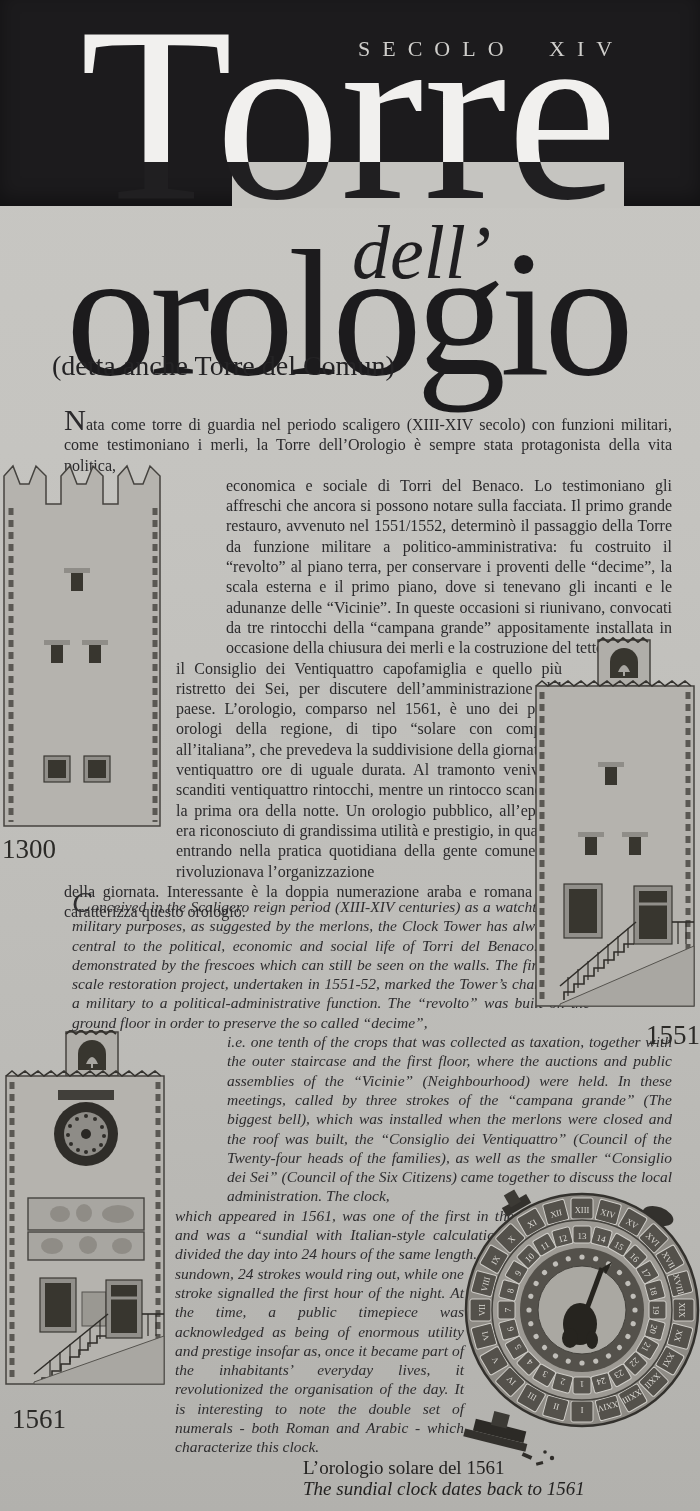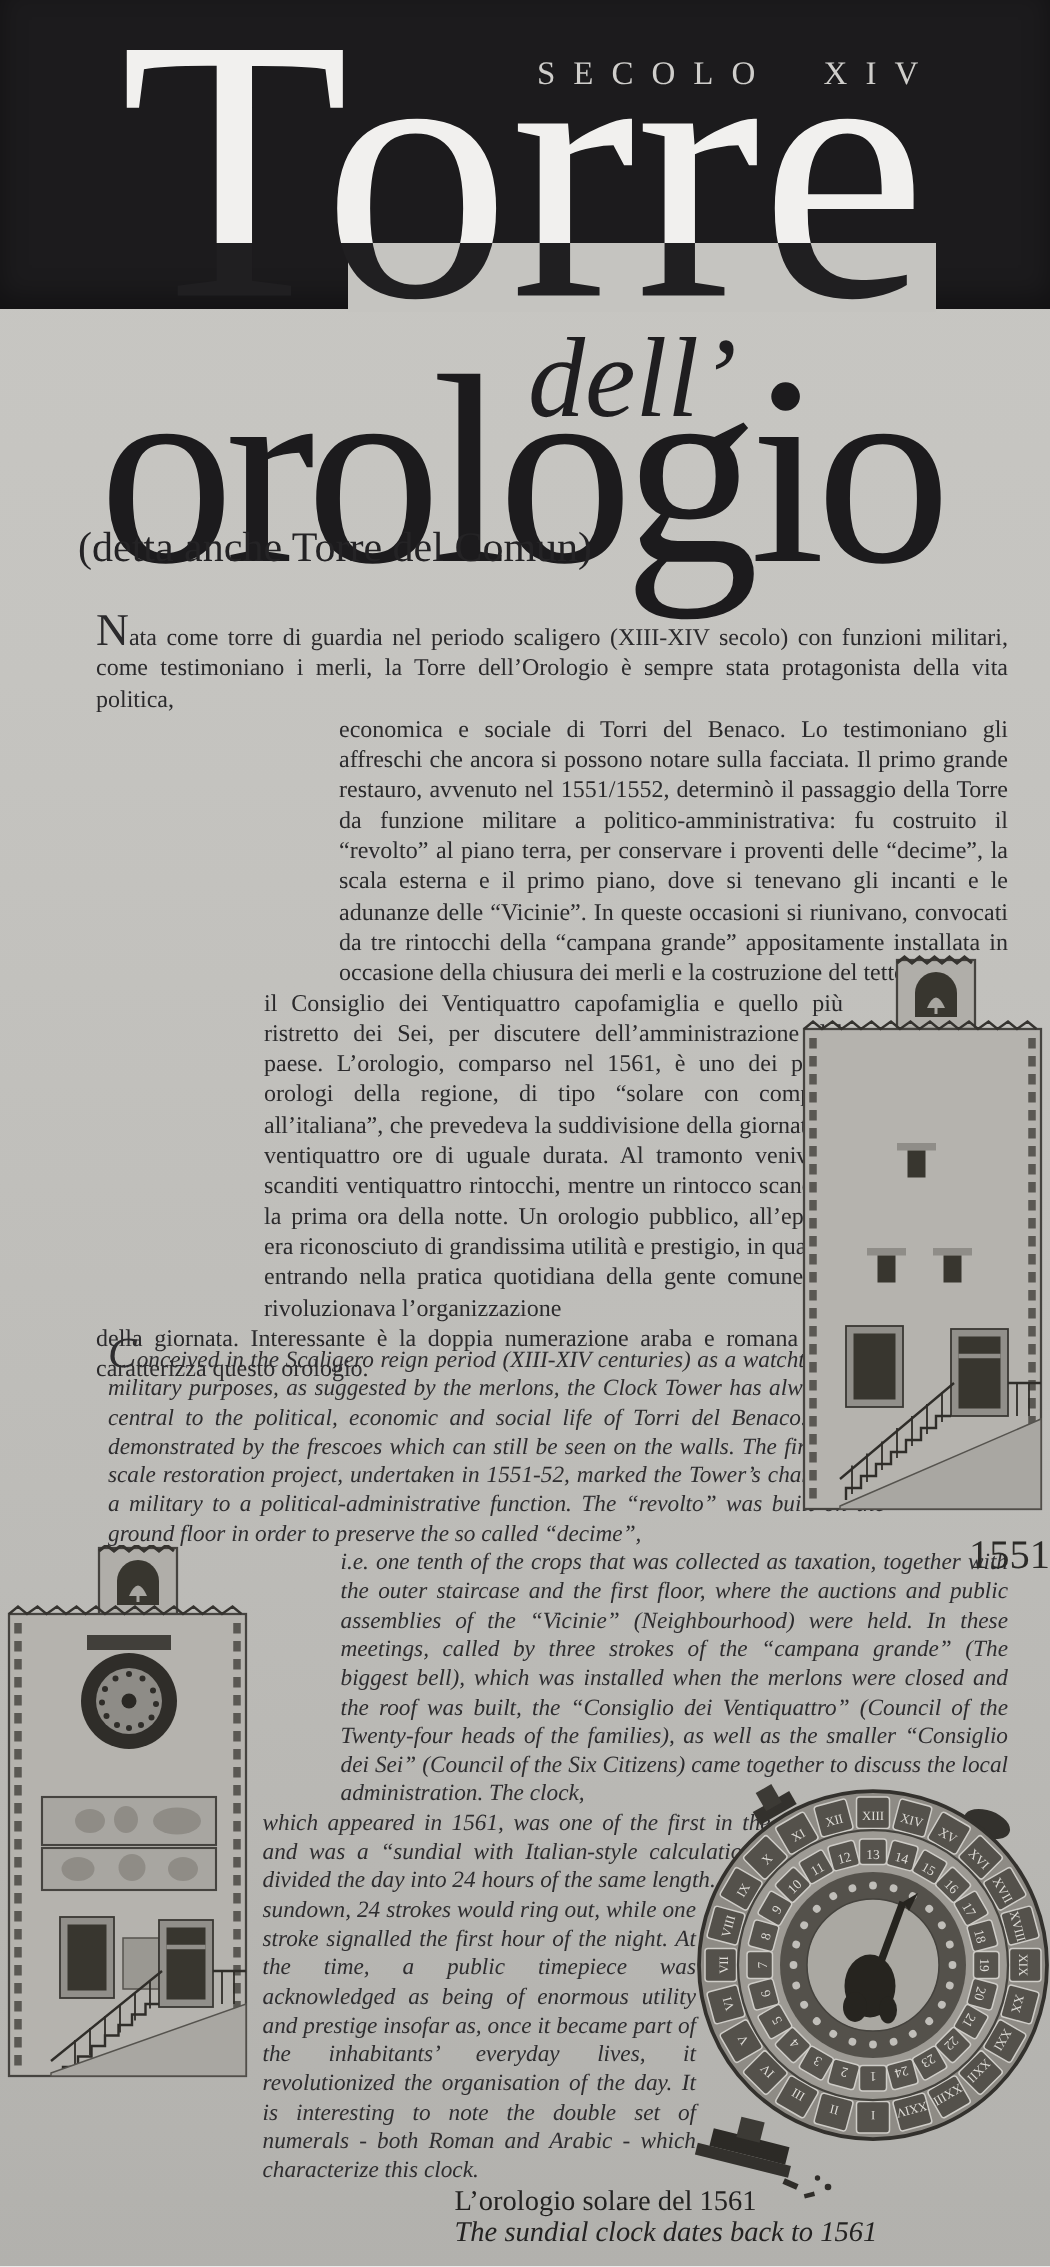--- a/index.html
+++ b/index.html
@@ -87,20 +87,38 @@
     <p class="seg-it-d">della giornata. Interessante è la doppia numerazione araba e romana che caratterizza questo orologio.</p>
   </div>
 
   <div class="en-text">
     <p class="seg-a seg-en-a">Conceived in the Scaligero reign period (XIII-XIV centuries) as a watchtower for military purposes, as suggested by the merlons, the Clock Tower has always been central to the political, economic and social life of Torri del Benaco. This is demonstrated by the frescoes which can still be seen on the walls. The first large-scale restoration project, undertaken in 1551-52, marked the Tower’s change from a military to a political-administrative function. The “revolto” was built on the ground floor in order to preserve the so called “decime”,</p>
     <p class="seg-en-b">i.e. one tenth of the crops that was collected as taxation, together with the outer staircase and the first floor, where the auctions and public assemblies of the “Vicinie” (Neighbourhood) were held. In these meetings, called by three strokes of the “campana grande” (The biggest bell), which was installed when the merlons were closed and the roof was built, the “Consiglio dei Ventiquattro” (Council of the Twenty-four heads of the families), as well as the smaller “Consiglio dei Sei” (Council of the Six Citizens) came together to discuss the local administration. The clock,</p>
     <p class="seg-en-c">which appeared in 1561, was one of the first in the region and was a “sundial with Italian-style calculation”, which divided the day into 24 hours of the same length. At</p>
     <p class="seg-en-d">sundown, 24 strokes would ring out, while one stroke signalled the first hour of the night. At the time, a public timepiece was acknowledged as being of enormous utility and prestige insofar as, once it became part of the inhabitants’ everyday lives, it revolutionized the organisation of the day. It is interesting to note the double set of numerals - both Roman and Arabic - which characterize this clock.</p>
   </div>
 
+  <div class="fig fig-1300">
+    <svg width="162" height="366" viewBox="0 0 162 366">
+      <path class="stone" d="M2,364 L2,14 L11,4 L18,22 L27,22 L34,4 L44,14 L44,42 L59,42 L59,14 L68,4 L75,22 L84,22 L91,4 L101,14 L101,42 L116,42 L116,14 L125,4 L132,22 L141,22 L148,4 L158,14 L158,364 Z"></path>
+      <line x1="9" y1="46" x2="9" y2="360" stroke="#5a5853" stroke-width="5" stroke-dasharray="7 5"></line>
+      <line x1="153" y1="46" x2="153" y2="360" stroke="#5a5853" stroke-width="5" stroke-dasharray="7 5"></line>
+      <rect class="lintel" x="62" y="106" width="26" height="5"></rect>
+      <rect class="opening" x="69" y="111" width="12" height="18"></rect>
+      <rect class="lintel" x="42" y="178" width="26" height="5"></rect>
+      <rect class="opening" x="49" y="183" width="12" height="18"></rect>
+      <rect class="lintel" x="80" y="178" width="26" height="5"></rect>
+      <rect class="opening" x="87" y="183" width="12" height="18"></rect>
+      <rect class="frame" x="42" y="294" width="26" height="26"></rect>
+      <rect class="opening" x="46" y="298" width="18" height="18"></rect>
+      <rect class="frame" x="82" y="294" width="26" height="26"></rect>
+      <rect class="opening" x="86" y="298" width="18" height="18"></rect>
+    </svg>
+    <div class="fig-label">1300</div>
+  </div>
 
   <div class="fig fig-1551">
     <svg width="174" height="378" viewBox="0 0 174 378">
       <rect class="stone2" x="70" y="4" width="52" height="46"></rect>
       <path d="M70,6 l5,-4 l5,4 l5,-4 l5,4 l5,-4 l5,4 l5,-4 l5,4 l5,-4 l5,4" fill="none" stroke="#35332f" stroke-width="2"></path>
       <path class="opening" d="M82,42 L82,26 A14 14 0 0 1 110,26 L110,42 Z"></path>
       <path d="M90,36 Q96,22 102,36 Z" fill="#a8a6a1"></path>
       <line x1="96" y1="36" x2="96" y2="40" stroke="#a8a6a1" stroke-width="2"></line>
       <rect class="stone" x="8" y="50" width="158" height="320"></rect>
       <path d="M8,50 l6,-5 l6,5 l7,-5 l6,5 l7,-5 l6,5 l7,-5 l6,5 l7,-5 l6,5 l7,-5 l6,5 l7,-5 l6,5 l7,-5 l6,5 l7,-5 l6,5 l7,-5 l6,5 l7,-5 l6,5 l7,-5 l6,5" fill="none" stroke="#35332f" stroke-width="1.6"></path>
@@ -195,20 +213,21 @@
         <line x1="58" y1="322" x2="58" y2="340"></line>
           <line x1="48" y1="330" x2="48" y2="348"></line>
       </g>
       <line class="railing" x1="140" y1="284" x2="162" y2="284"></line>
       <g stroke="#2f2d29" stroke-width="1.2">
         <line x1="146" y1="284" x2="146" y2="306"></line>
           <line x1="154" y1="284" x2="154" y2="306"></line>
       </g>
       <path d="M32,352 L162,306 L162,354 L32,354 Z" fill="#a9a7a2" stroke="#55534e" stroke-width="1"></path>
     </svg>
+    <div class="fig-label">1561</div>
   </div>
 
   <div class="fig sundial">
     <svg id="sundial-svg" width="248" height="290" viewBox="0 0 248 290">
       <g transform="rotate(-30 66 26)">
         <rect x="52" y="18" width="28" height="10" fill="#33312d"></rect>
         <rect x="60" y="8" width="12" height="14" fill="#3c3a35"></rect>
       </g>
       <ellipse cx="206" cy="34" rx="16" ry="9" fill="#33312d" transform="rotate(20 206 34)"></ellipse>
       <circle cx="130" cy="128" r="116" fill="#8e8b85" stroke="#33312d" stroke-width="2.5"></circle>

